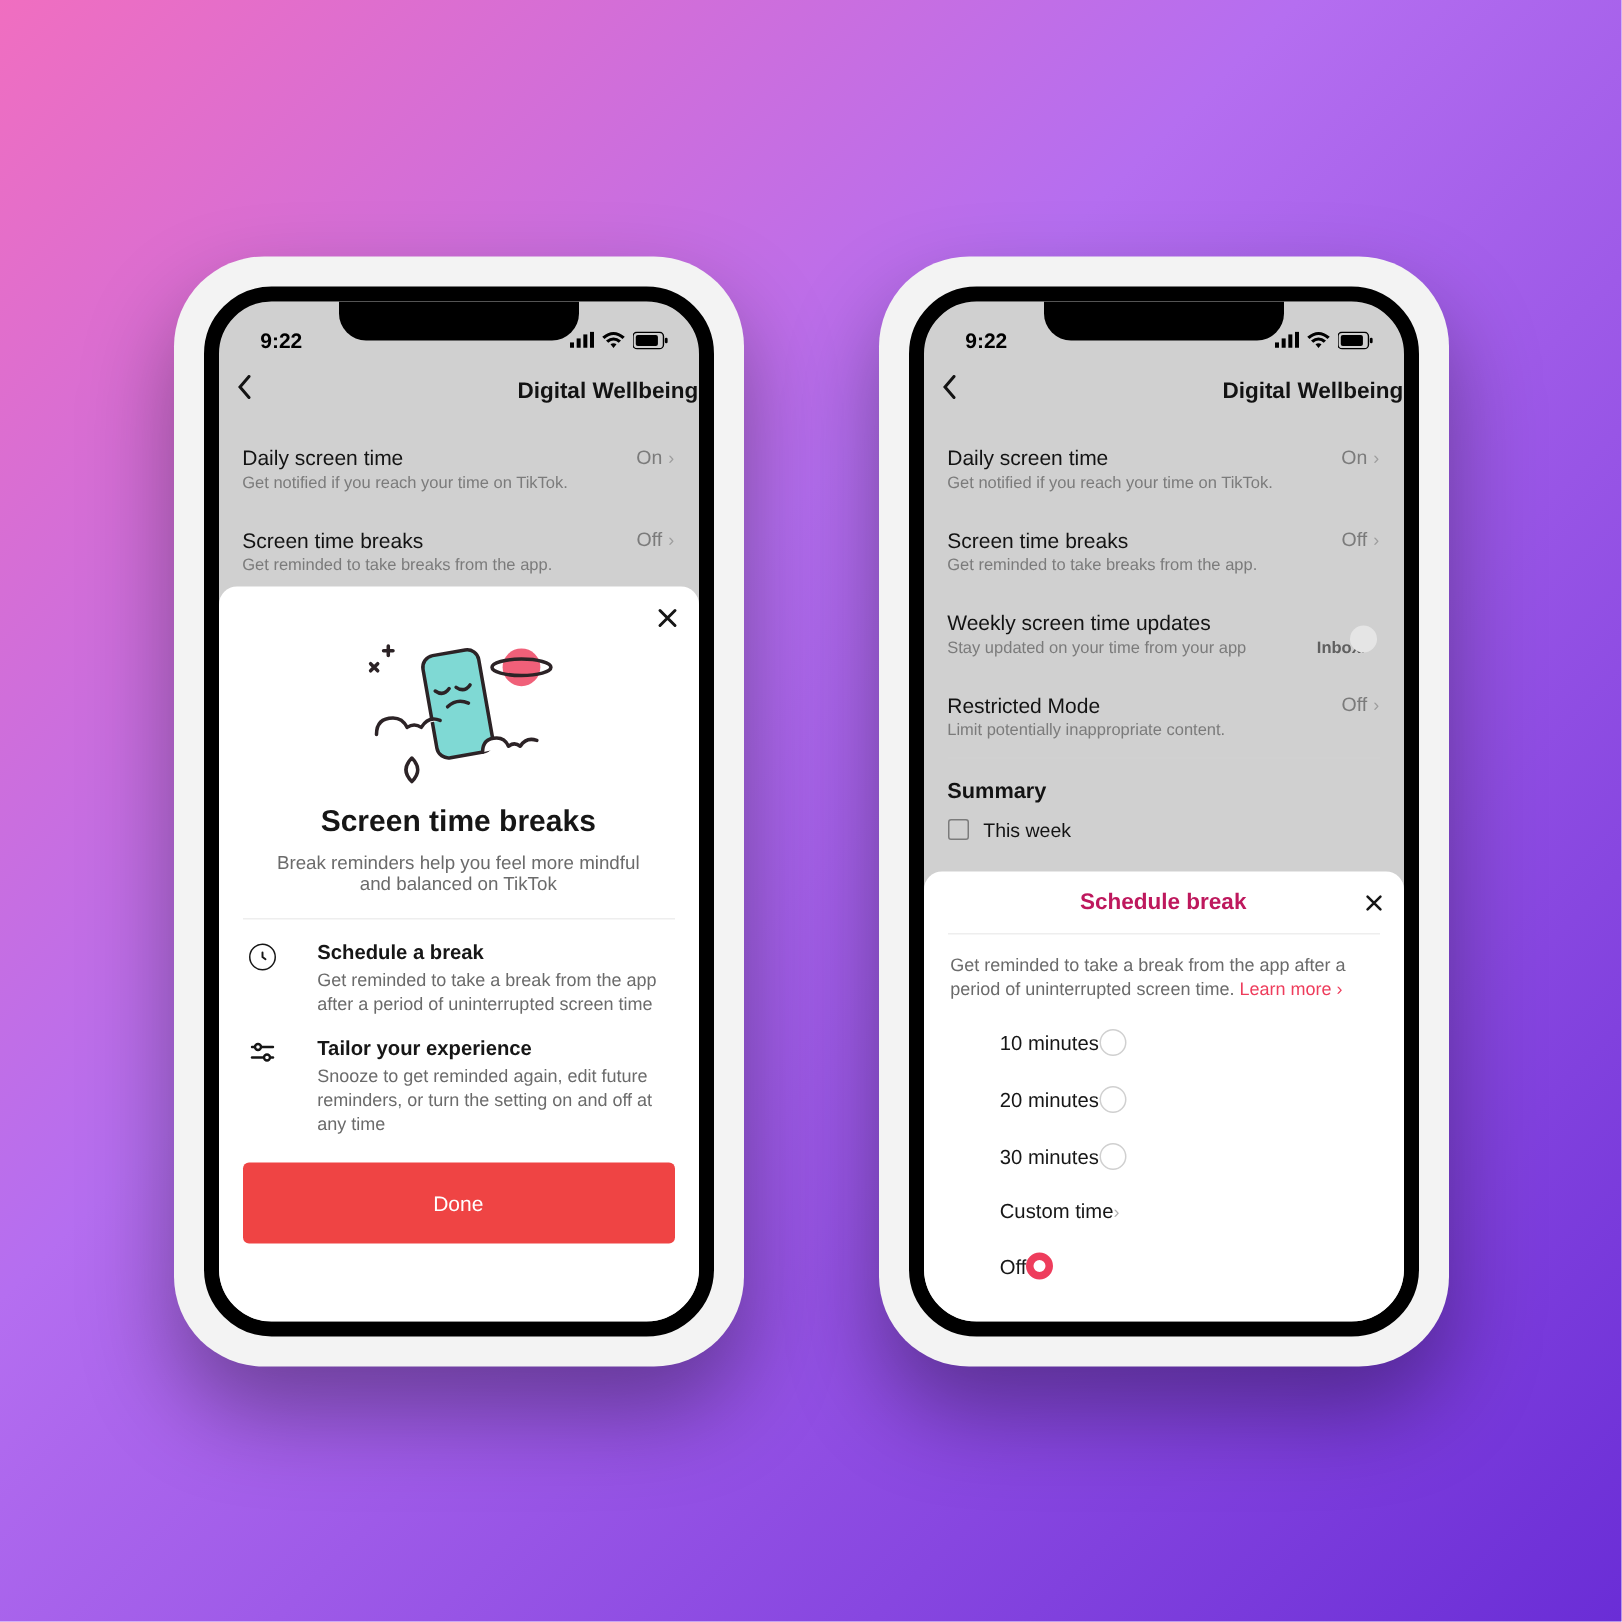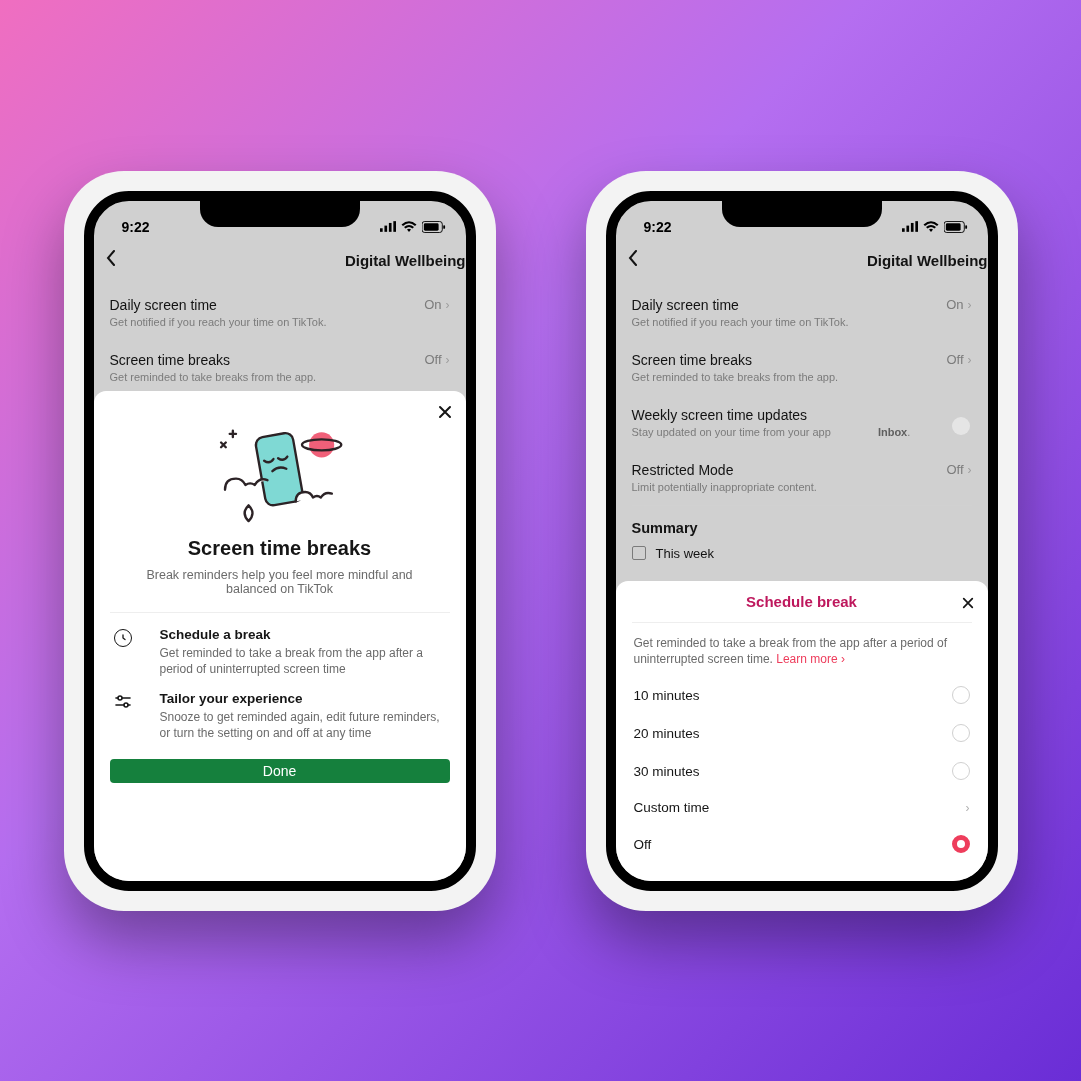--- a/index.html
+++ b/index.html
@@ -7,21 +7,21 @@
     width: 1081px;
     height: 1081px;
     font-family: -apple-system, BlinkMacSystemFont, "Segoe UI", Helvetica, Arial, sans-serif;
     background: linear-gradient(135deg, #f06ec0 0%, #b56ef0 40%, #6a2dd6 100%);
     display: flex;
     align-items: center;
     justify-content: center;
     gap: 90px;
   }
   .phone-shell {
-    width: 432px;
+    width: 380px;
     height: 740px;
     background: #f3f3f3;
     border-radius: 60px;
     padding: 20px;
     box-shadow: 0 30px 60px rgba(0,0,0,0.35);
     position: relative;
   }
   .phone-frame {
     width: 100%;
     height: 100%;
@@ -127,41 +127,41 @@
     border: 1.5px solid #161616; border-radius: 50%;
     font-size: 10px;
   }
   .feature-sliders {
     width: 18px; flex-shrink: 0; margin-top: 2px;
   }
   .feature-title { font-size: 13.5px; font-weight: 600; color: #161616; margin-bottom: 3px; }
   .feature-desc { font-size: 12px; color: #6b6b6b; line-height: 1.35; }
   .done-btn {
     margin-top: 18px;
-    background: #15803d;
+    background: #ef4444;
     color: #fff;
     text-align: center;
-    padding: 4px;
+    padding: 19px;
     border-radius: 4px;
     font-size: 14px;
     font-weight: 500;
   }
   
   .sheet-right { height: 300px; padding-top: 12px; }
   .sheet-right .sheet-header {
     text-align: center; font-size: 15px; font-weight: 700; color: #be185d;
     padding-bottom: 12px; border-bottom: 1px solid #eee;
   }
   .sheet-right .desc {
     font-size: 12px; color: #6b6b6b; padding: 12px 2px 8px; line-height: 1.4;
   }
   .learn-more { color: #ee3d5c; }
   .option-row {
-    display: flex; justify-content: space-between; align-items: center;
-    padding: 10px 2px; font-size: 13.5px; color: #161616;
+    display: flex; align-items: center;
+    padding: 10px 2px; font-size: 13.5px; color: #161616; margin-left: 33px;
   }
   .radio {
     width: 18px; height: 18px; border-radius: 50%;
     border: 1.5px solid #d0d0d0; display: inline-block;
   }
   .radio.selected {
     border: 5px solid #ee3d5c;
     width: 18px; height: 18px;
   }
   .divider {

